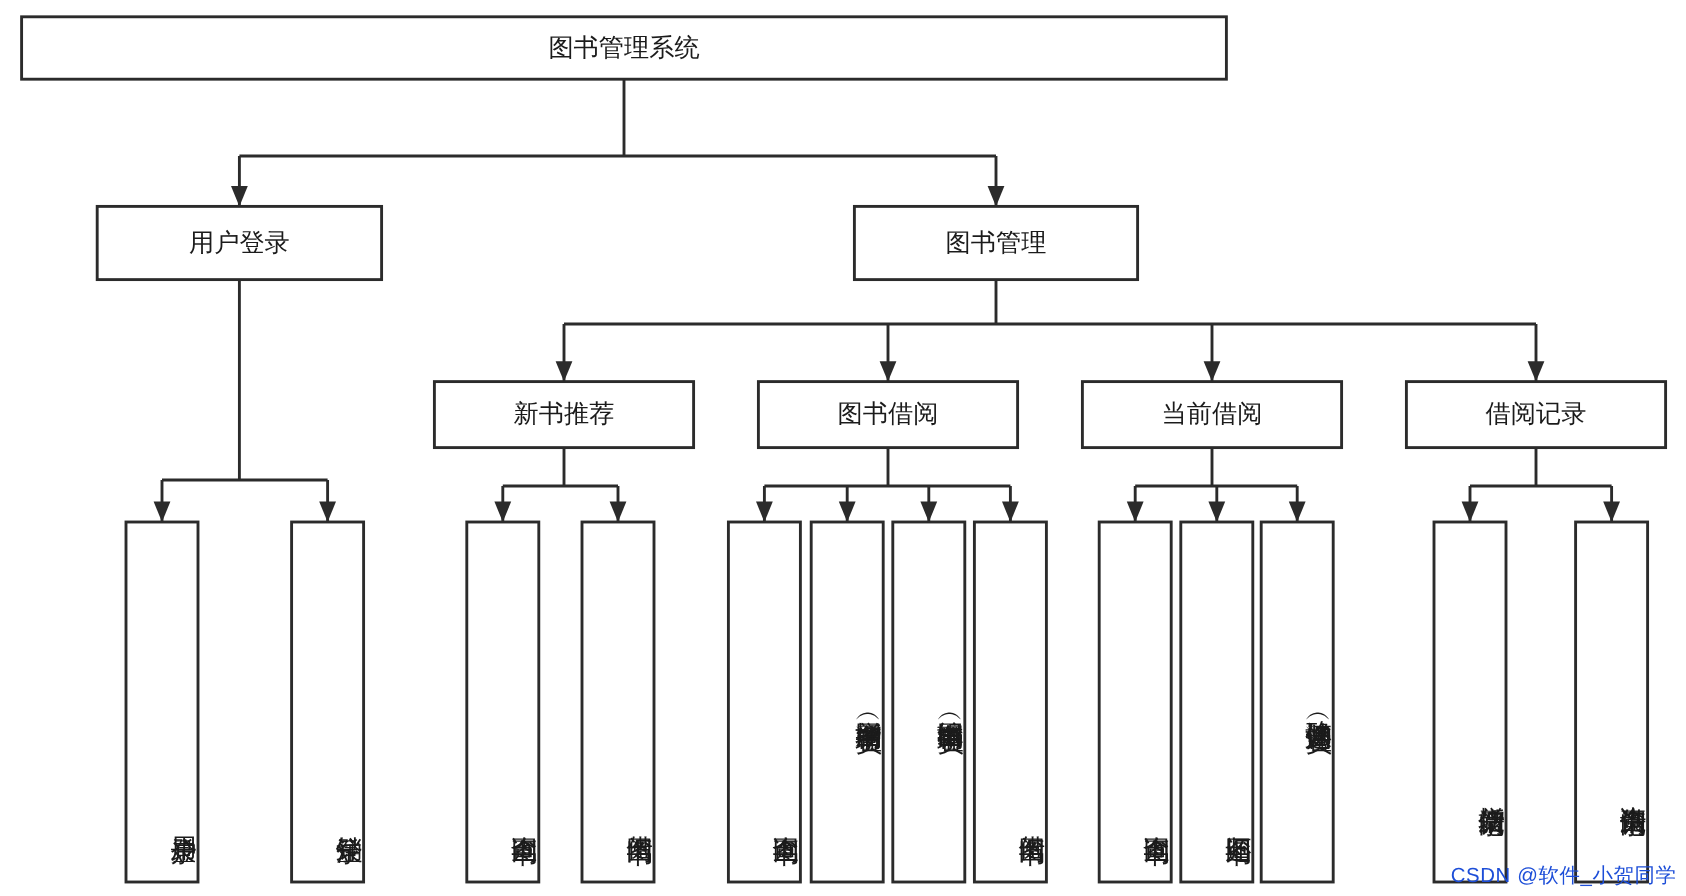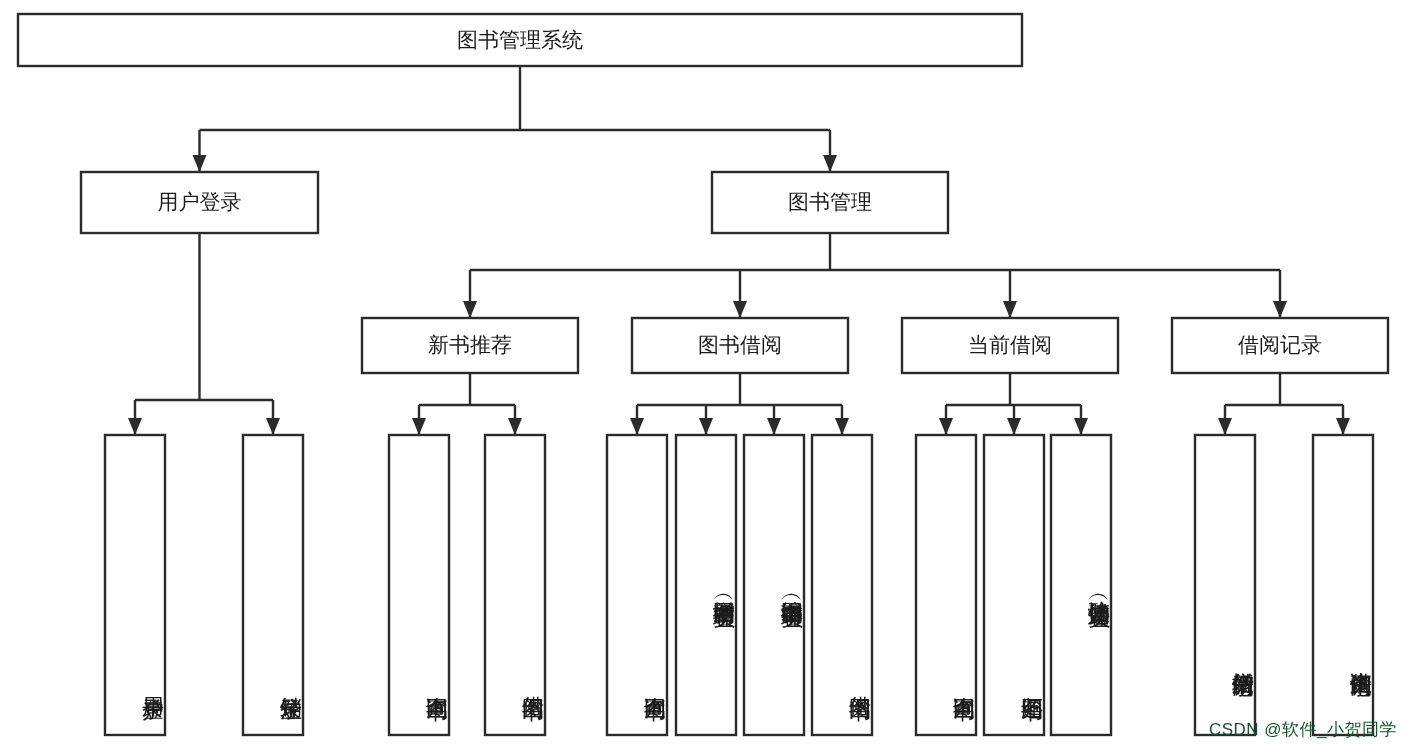--- a/index.html
+++ b/index.html
@@ -63,21 +63,21 @@
     justify-content: center;
     pointer-events: none;
     user-select: none;
   }
   .watermark {
     position: absolute;
     right: 8px;
     bottom: 6px;
     font-family: "Liberation Sans", "DejaVu Sans", sans-serif;
     font-size: 17px;
-    color: #14532d;
+    color: #1d4ed8;
     letter-spacing: 0.5px;
     white-space: nowrap;
   }
 </style>
 </head>
 <body>
 
 <div id="diagram-root">
 
   <svg id="diagram-svg" viewBox="0 0 1405 747">

